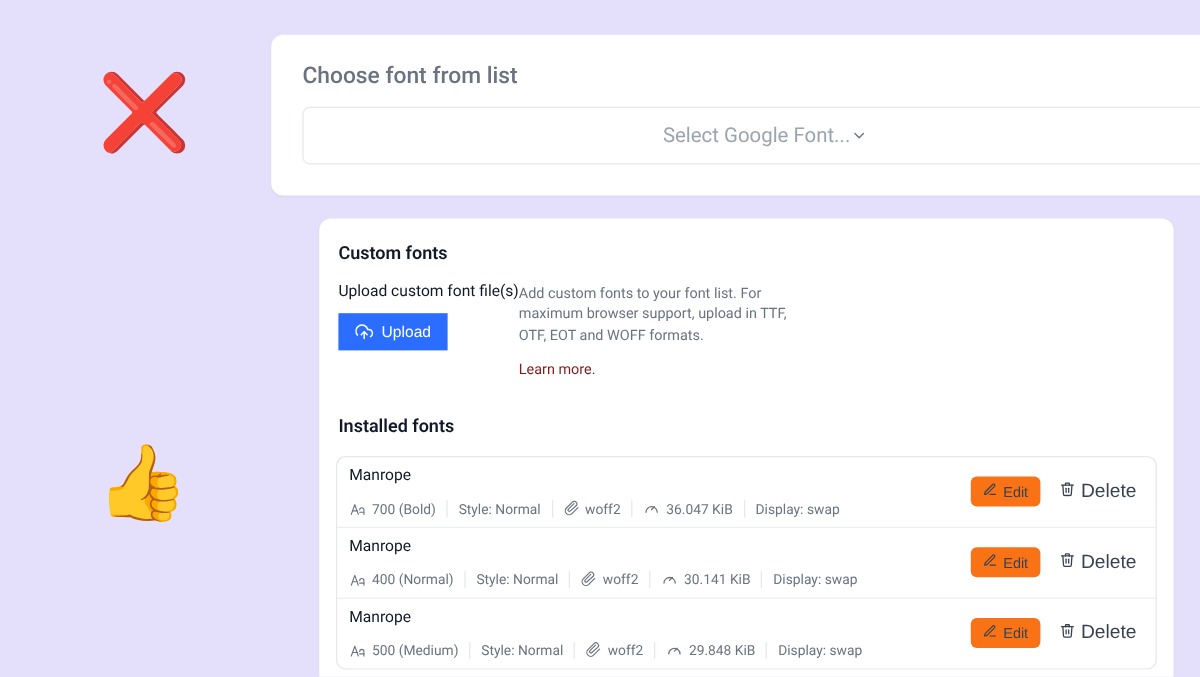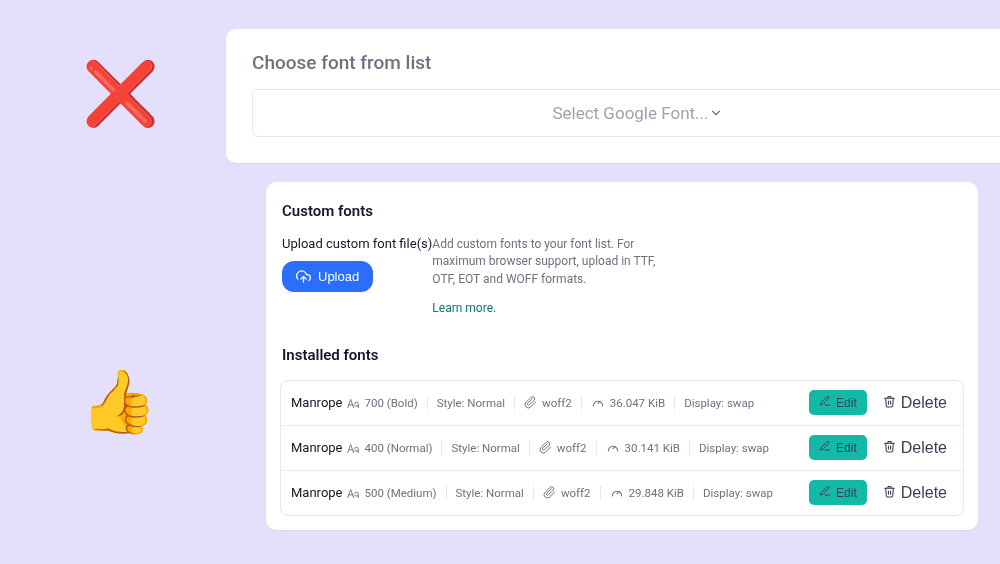--- a/index.html
+++ b/index.html
@@ -81,38 +81,38 @@
   padding-left: 2px;
 }
 .upload-label {
   font-size: 13px;
   color: #111827;
   margin-bottom: 10px;
 }
 .upload-btn {
   background: #2b6eff;
   color: #fff;
-  border-radius: 12px;
+  border-radius: 0;
   padding: 8px 14px;
   font-size: 13px;
   display: inline-flex;
   align-items: center;
   gap: 7px;
   cursor: pointer;
   border: none;
 }
 .upload-btn svg { display: block; }
 .help-right {
   width: 228px;
   font-size: 12px;
   color: #6b7280;
   line-height: 1.45;
 }
 .learn-link {
-  color: #0f766e;
+  color: #7f1d1d;
   font-size: 12px;
   margin-top: 12px;
   display: inline-block;
   cursor: pointer;
 }
 
 .font-list {
   border: 1px solid #e5e7eb;
   border-radius: 8px;
   margin-bottom: 14px;
@@ -120,22 +120,22 @@
 .font-row {
   display: flex;
   justify-content: space-between;
   align-items: center;
   padding: 8px 14px 8px 10px;
   border-bottom: 1px solid #ebedf0;
 }
 .font-row:last-child { border-bottom: none; }
 .font-left {
   display: flex;
-  flex-direction: row;
-  gap: 3px;
+  flex-direction: column;
+  gap: 13px;
 }
 .font-name {
   font-size: 13px;
   color: #111827;
 }
 .font-meta {
   display: flex;
   align-items: center;
   gap: 9px;
   font-size: 11.5px;
@@ -152,21 +152,21 @@
   gap: 5px;
 }
 .meta-item svg { display: block; }
 
 .font-actions {
   display: flex;
   align-items: center;
   gap: 14px;
 }
 .edit-btn {
-  background: #14b8a6;
+  background: #f97316;
   border: none;
   border-radius: 5px;
   padding: 5px 10px;
   font-size: 12px;
   color: #374151;
   display: inline-flex;
   align-items: center;
   gap: 5px;
   cursor: pointer;
 }

